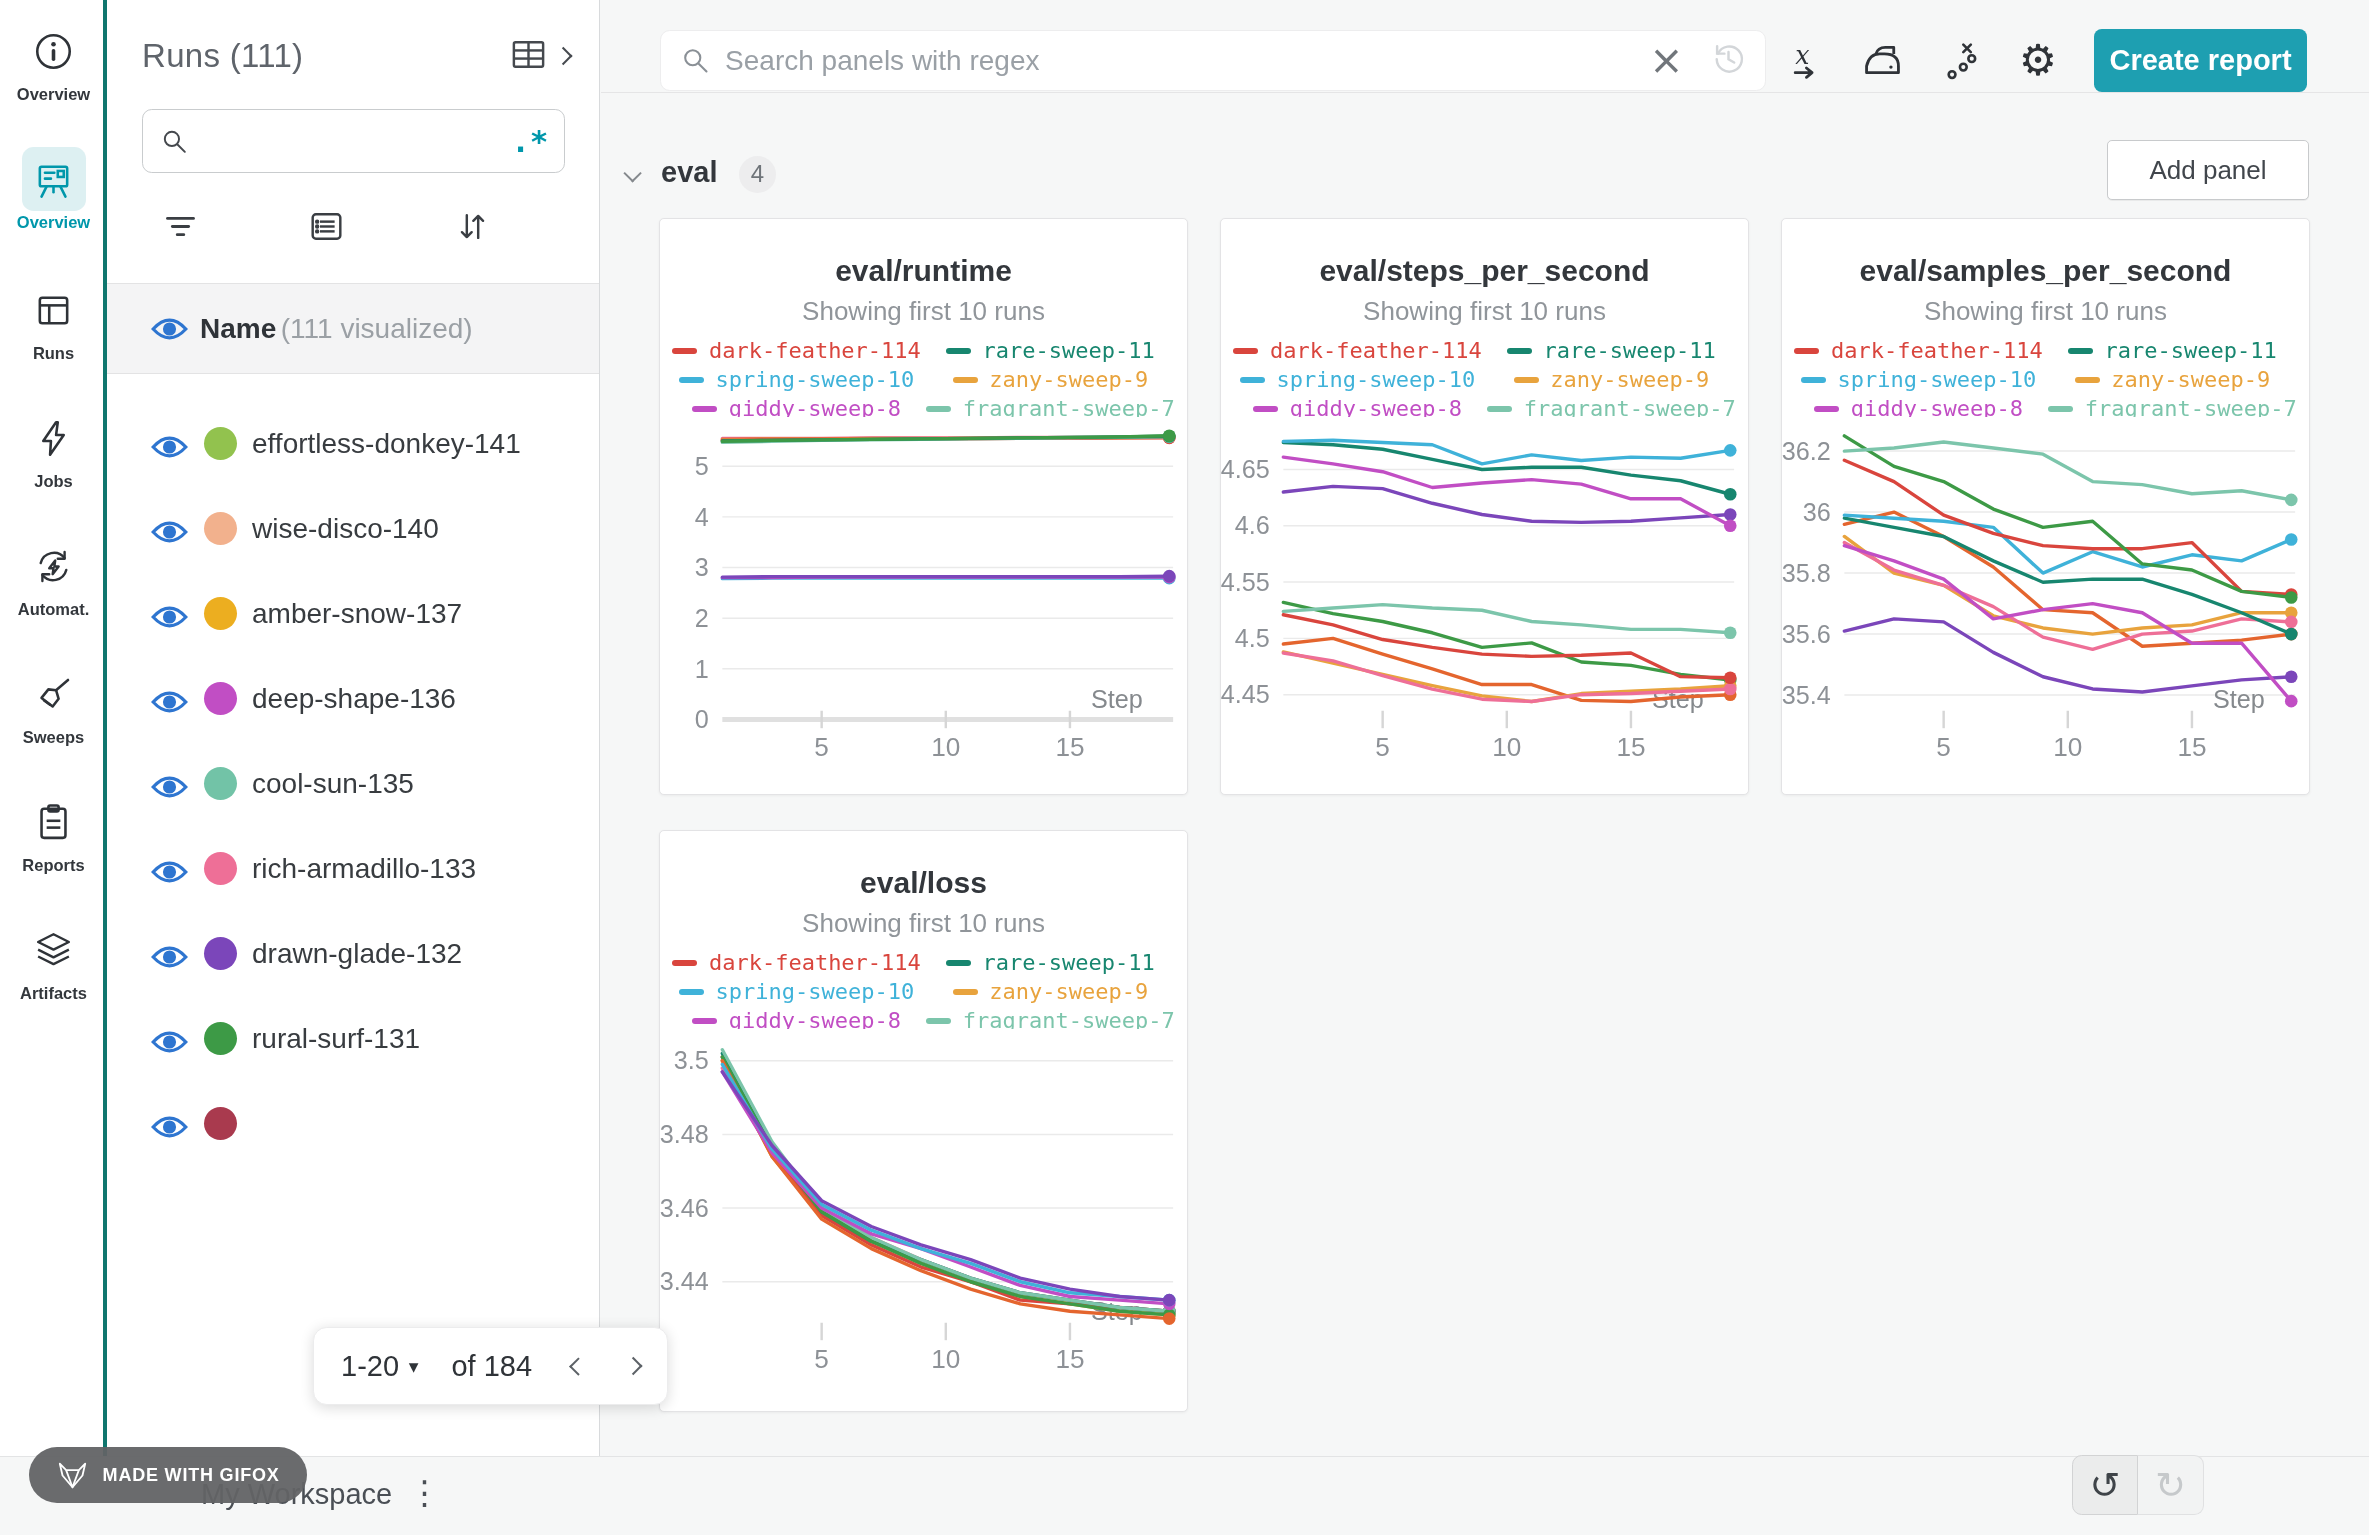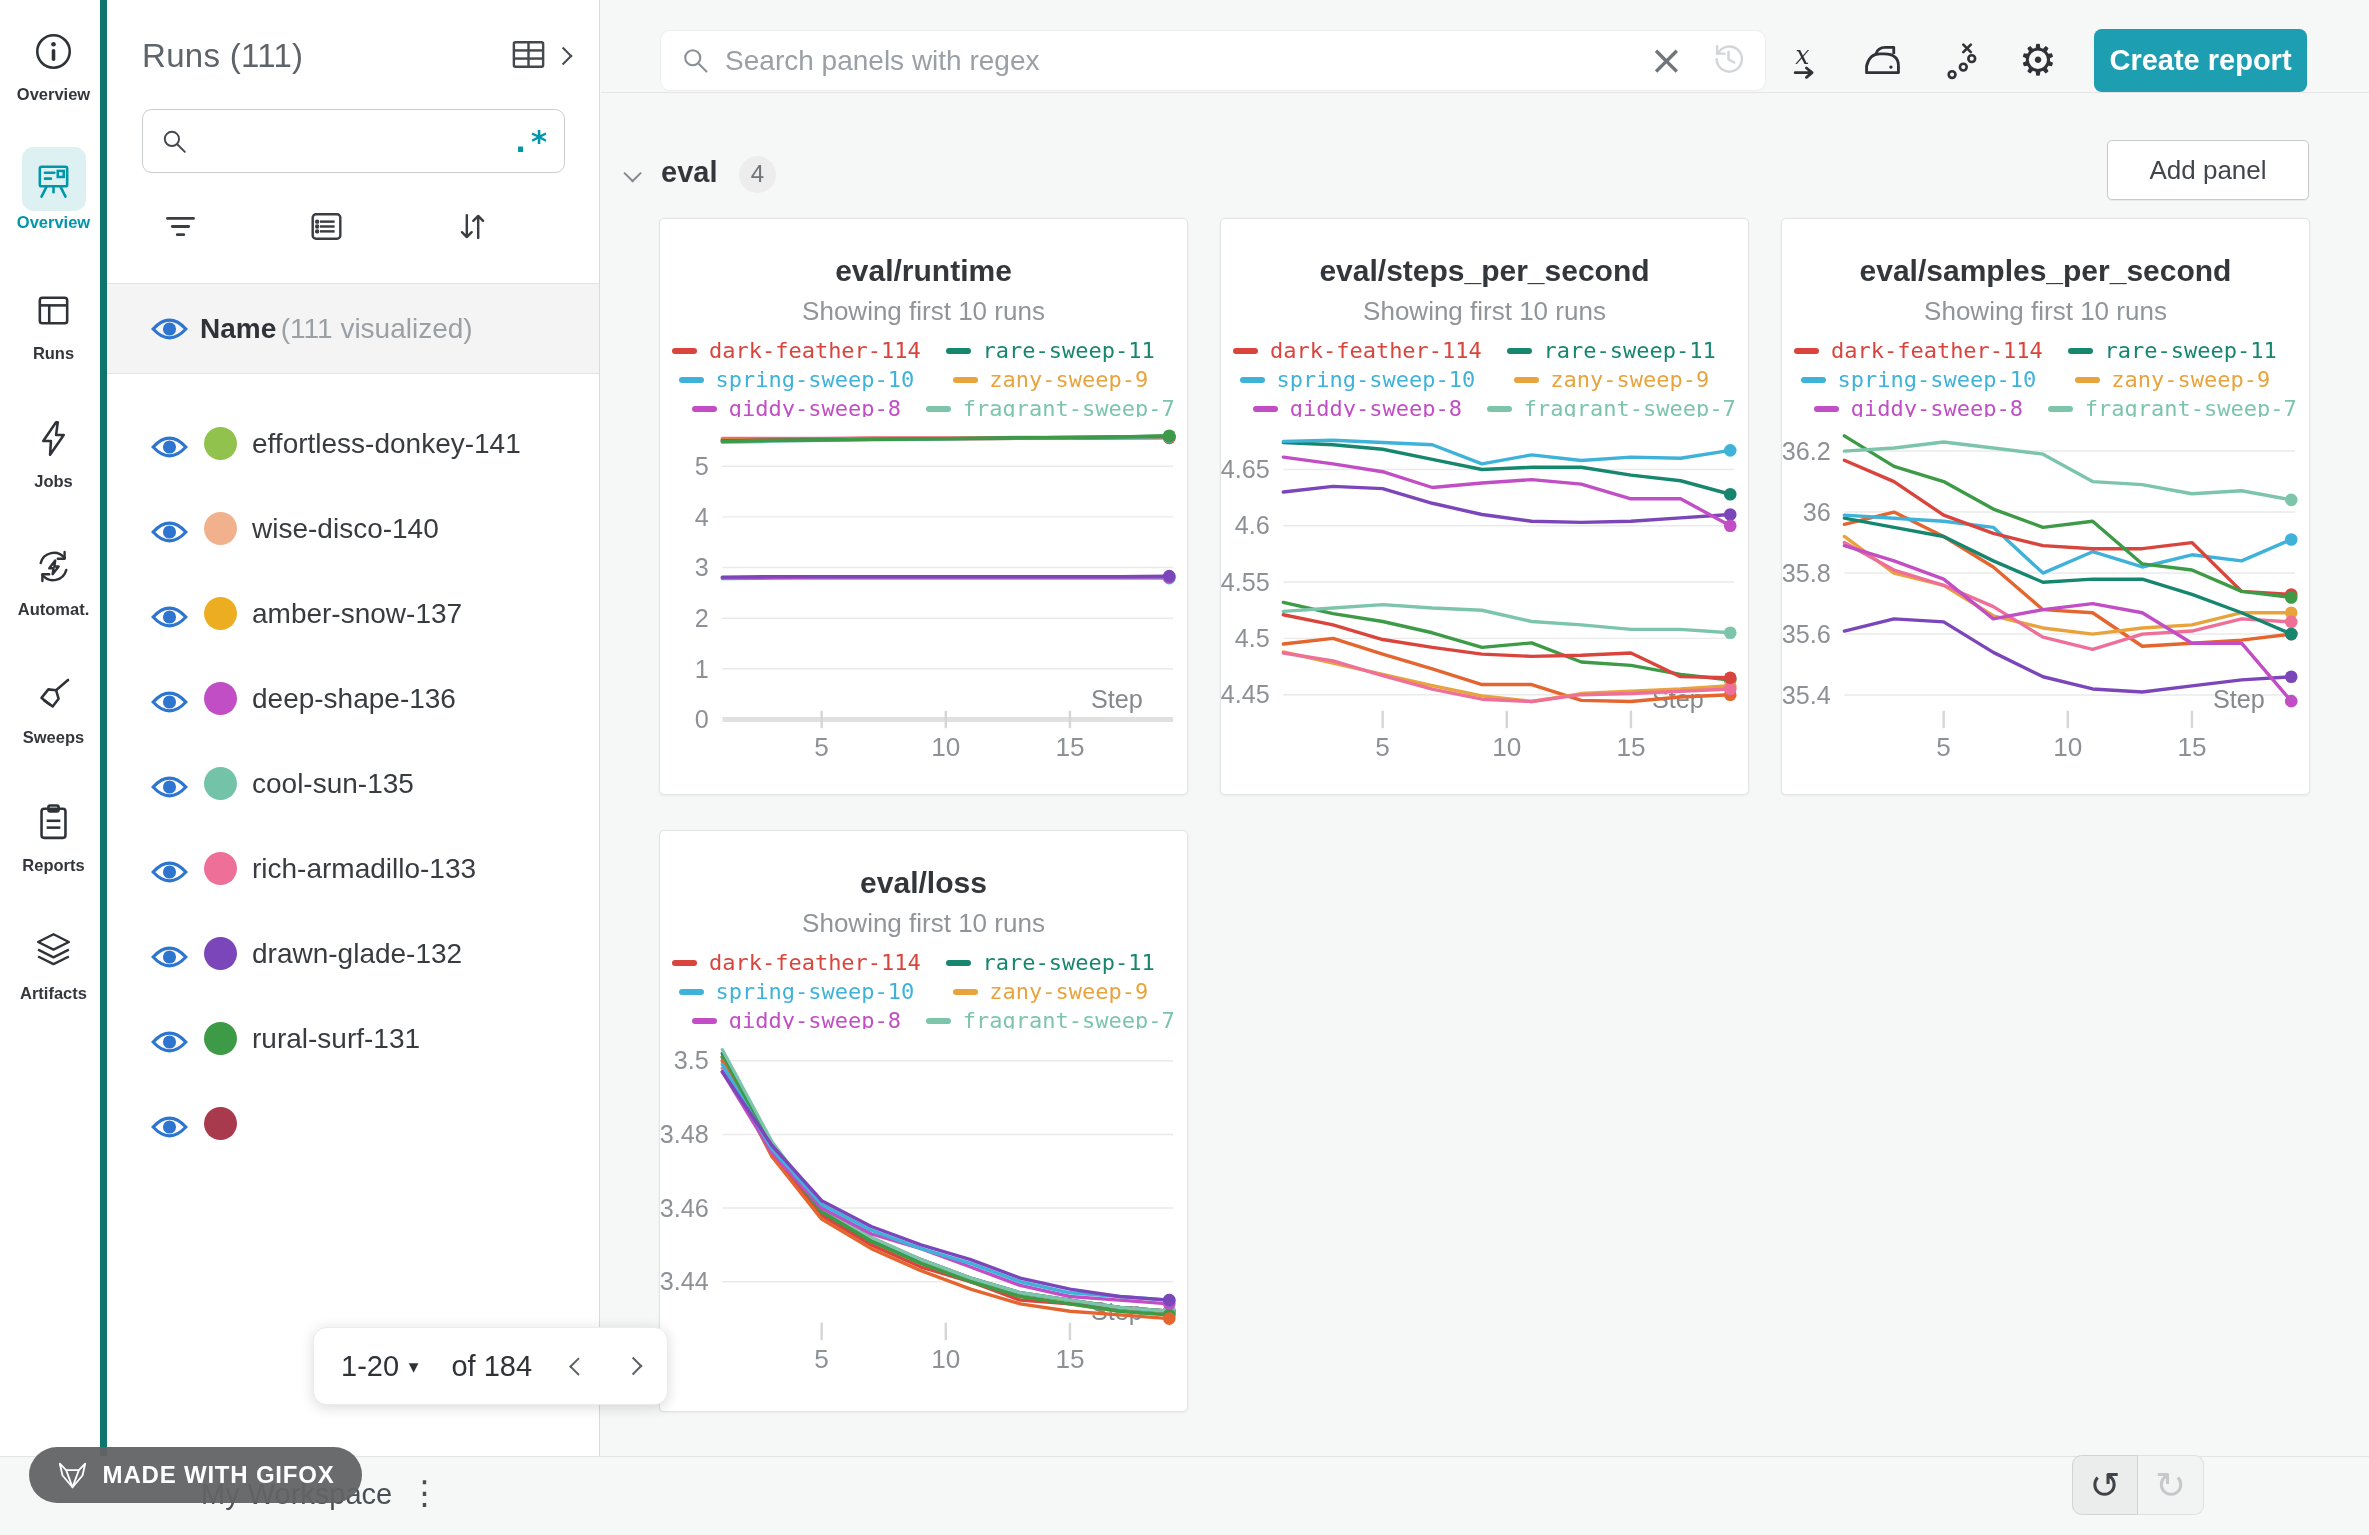--- a/index.html
+++ b/index.html
@@ -1,21 +1,21 @@
 <!DOCTYPE html>
 <html><head>
 <meta charset="utf-8">
 <style>
   * { margin:0; padding:0; box-sizing:border-box; }
   html,body { width:2370px; height:1535px; overflow:hidden;
     font-family:"Liberation Sans", sans-serif; background:#f6f7f7; color:#33373c; }
 
   
   #icon-sidebar { position:absolute; left:0; top:0; width:107px; height:1456px;
-    background:#fff; border-right:7px solid #0f766e; z-index:4; }
+    background:#fff; border-right:4px solid #0f766e; z-index:4; }
   .side-item { position:absolute; left:0; width:107px; text-align:center; cursor:pointer; }
   .side-icon { display:inline-flex; align-items:center; justify-content:center;
     width:64px; height:64px; color:#2f3338; }
   .side-icon svg { width:41px; height:41px; }
   .side-icon.active-bg { background:#ddf0f2; border-radius:11.6px; color:#0097ab; }
   .side-label { display:block; margin-top:1.9px; font-size:16.5px; font-weight:600; color:#33373c; }
   .side-item.active .side-label { color:#0097ab; }
 
   
   #runs-panel { position:absolute; left:107px; top:0; width:493px; height:1456px;
@@ -113,21 +113,21 @@
 
   
   #footer { position:absolute; left:0; right:0; top:1456px; height:80px;
     background:#f6f7f7; border-top:1px solid #e3e4e5; z-index:5; }
   #workspace-name { position:absolute; left:201px; top:21.3px; font-size:29px; color:#4a4f55; }
   #workspace-menu { position:absolute; left:408px; top:15.5px; font-size:33px; color:#4a4f55;
     font-family:"DejaVu Sans",sans-serif; cursor:pointer; }
   #gifox-badge { position:absolute; left:29px; top:-9.7px; height:56px; background:rgba(98,99,101,.95);
     border-radius:28px; display:flex; align-items:center; gap:13.6px; padding:0 27px; z-index:8; }
   #gifox-badge svg { width:33px; height:29px; }
-  #gifox-badge span { color:#fff; font-size:24px; font-weight:bold; letter-spacing:0.8px; }
+  #gifox-badge span { color:#fff; font-size:18px; font-weight:bold; letter-spacing:0.8px; }
   #undo-redo { position:absolute; right:165px; top:-1.9px; display:flex; }
   .ur-btn { width:66px; height:60px; display:flex; align-items:center; justify-content:center;
     font-family:"DejaVu Sans",sans-serif; font-size:37px; cursor:pointer; }
   #undo-btn { background:#ebecec; border:1px solid #d2d3d4; border-radius:9.7px 0 0 9.7px; color:#3f4449; }
   #redo-btn { background:#f2f3f3; border:1px solid #e0e1e2; border-left:none;
     border-radius:0 9.7px 9.7px 0; color:#c6c9cb; }
 </style>
 </head>
 <body>
 

